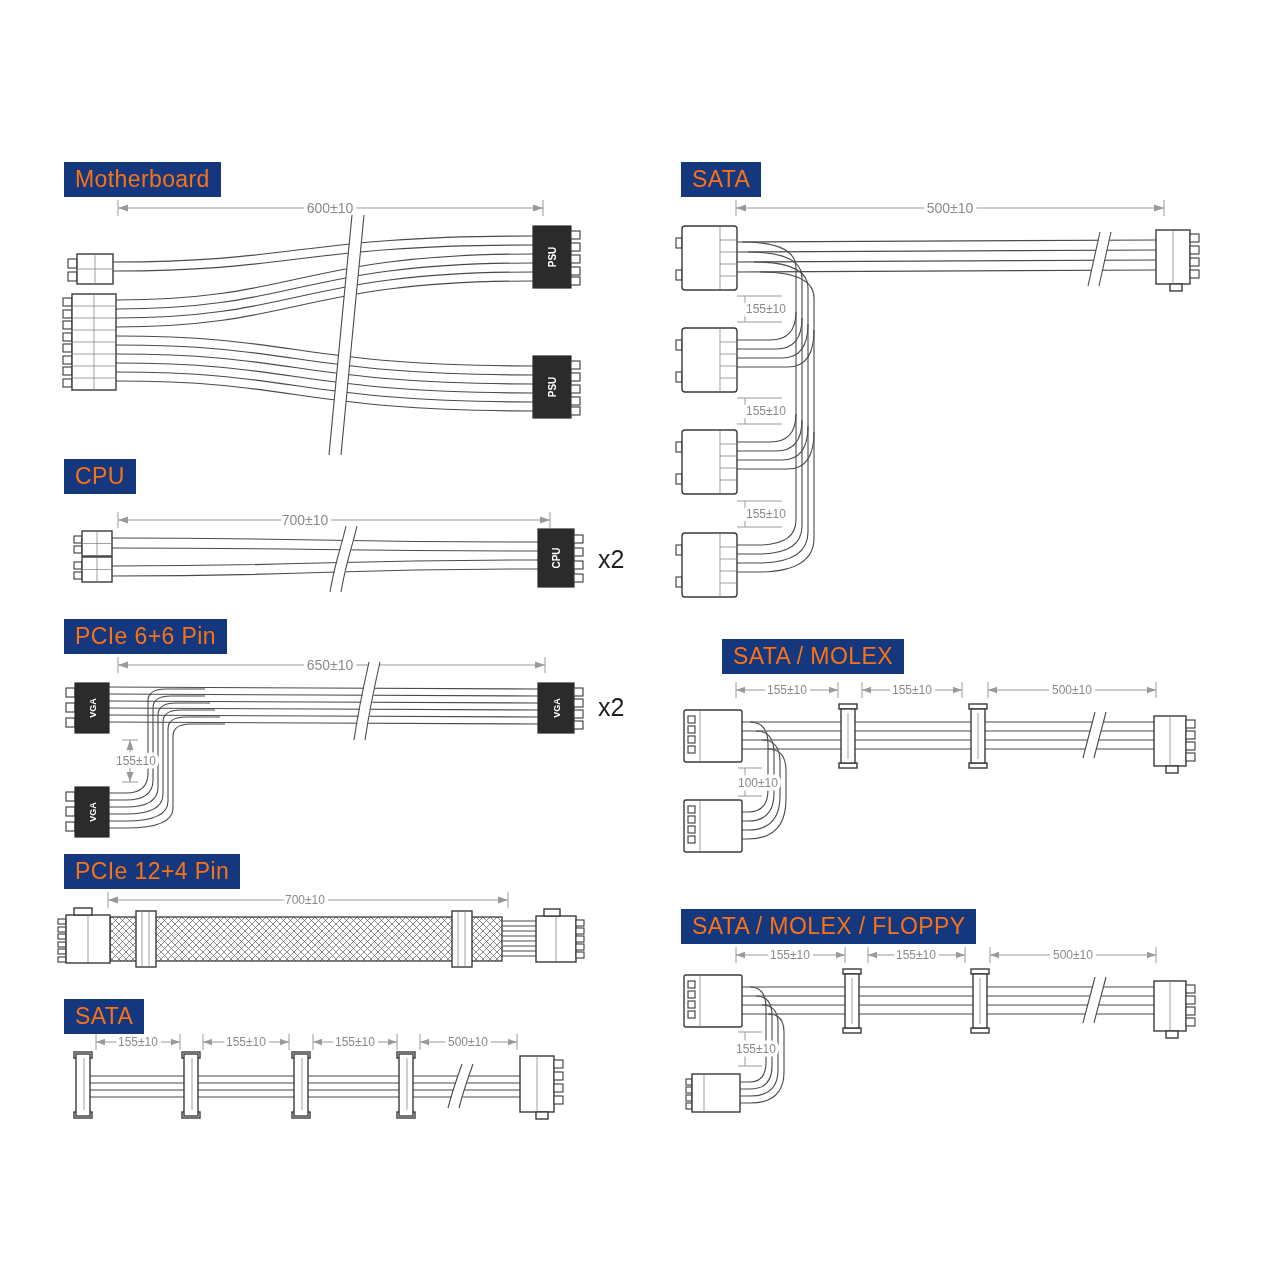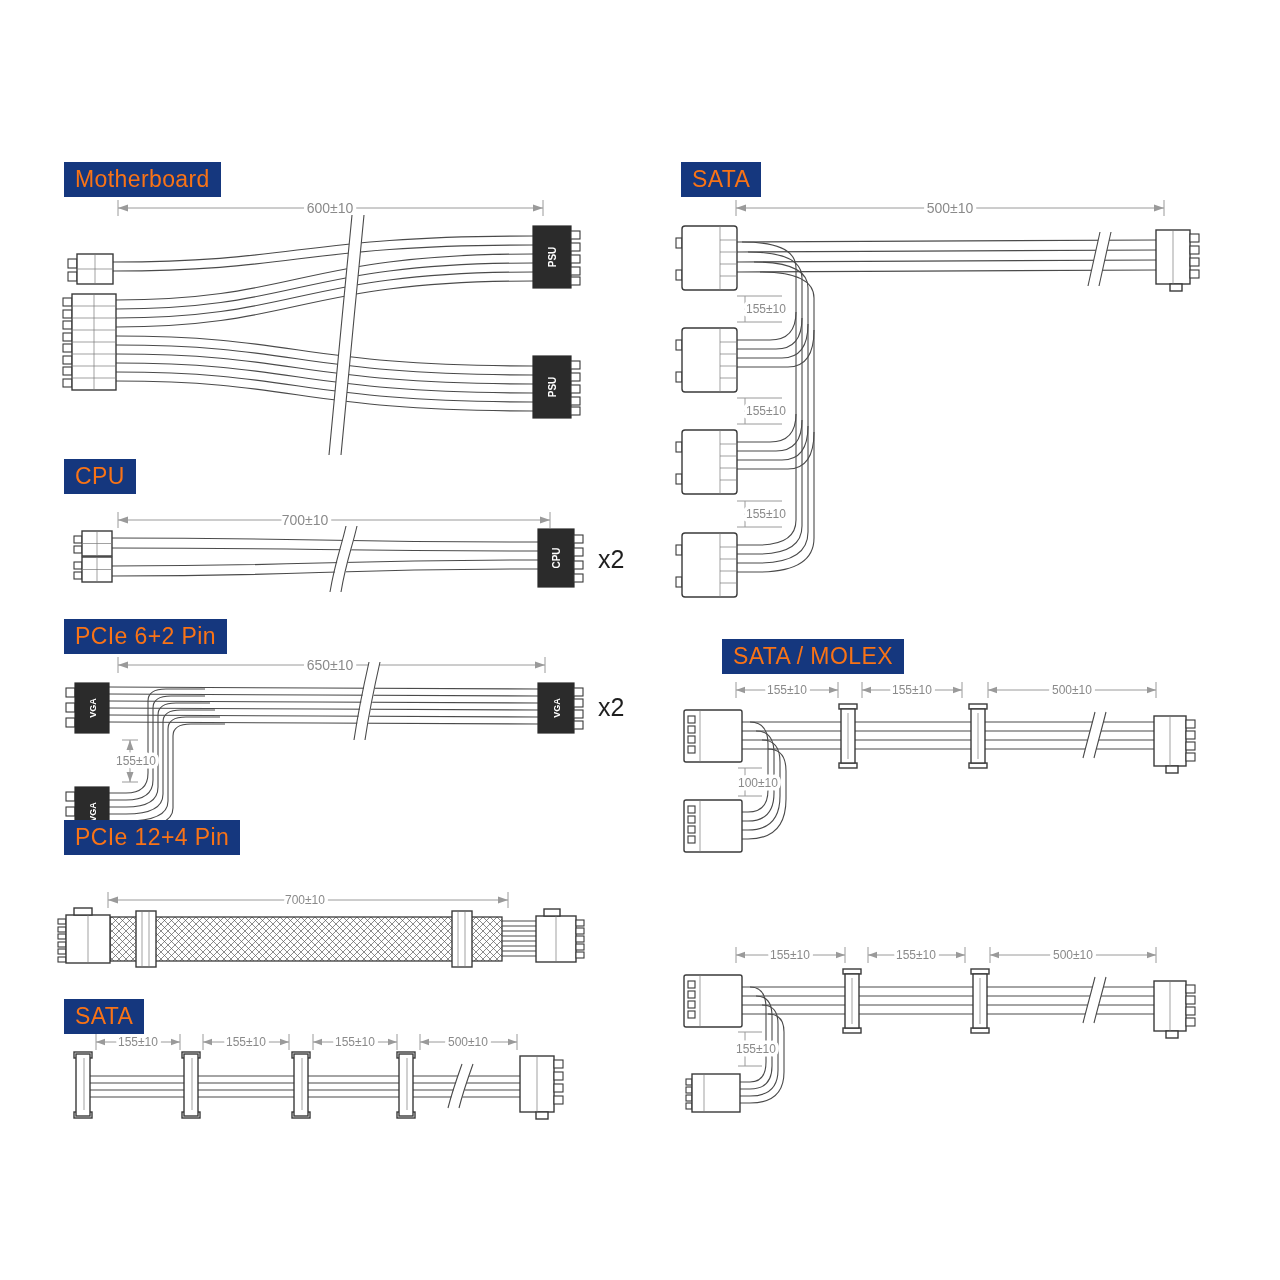--- a/index.html
+++ b/index.html
@@ -603,18 +603,19 @@
           <rect class="pin" x="1186" y="1018" width="9" height="8"></rect>
         <rect class="body" x="1166" y="1031" width="12" height="7"></rect>
         <line class="detail" x1="1170" y1="981" x2="1170" y2="1031"></line>
       </g>
     </g>
   </svg>
 
   <div class="title-box" style="left:64px;top:162px;">Motherboard</div>
   <div class="title-box" style="left:681px;top:162px;">SATA</div>
   <div class="title-box" style="left:64px;top:459px;">CPU</div>
-  <div class="title-box" style="left:64px;top:619px;">PCIe 6+2 Pin</div>
+  <div class="title-box" style="left:64px;top:619px;">PCIe 6+6 Pin</div>
   <div class="title-box" style="left:722px;top:639px;">SATA / MOLEX</div>
-  <div class="title-box" style="left:64px;top:820px;">PCIe 12+4 Pin</div>
+  <div class="title-box" style="left:64px;top:854px;">PCIe 12+4 Pin</div>
+  <div class="title-box" style="left:681px;top:909px;">SATA / MOLEX / FLOPPY</div>
   <div class="title-box" style="left:64px;top:999px;">SATA</div>
 
 </div>
 
 </body></html>

